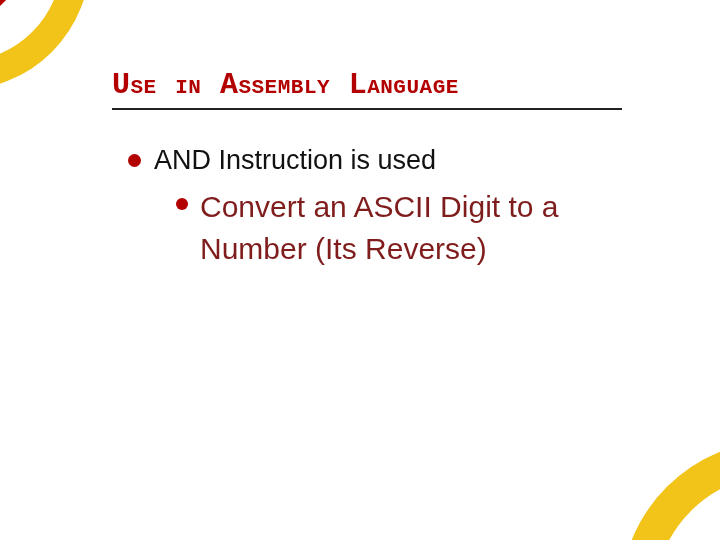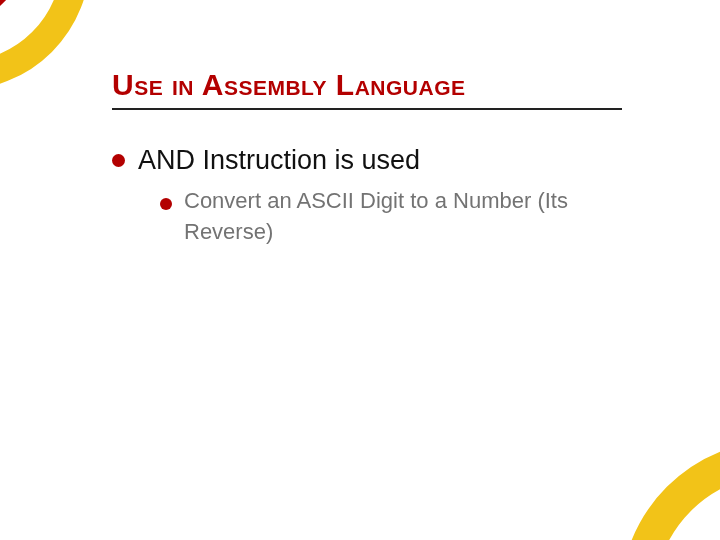--- a/index.html
+++ b/index.html
@@ -57,35 +57,35 @@
     transform-origin: bottom right;
   }
   .slide {
     position: absolute;
     top: 0; left: 0;
     width: 720px; height: 540px;
     box-sizing: border-box;
     padding: 68px 70px 40px 112px;
   }
   .title {
-    font-family: Liberation Sans, sans-serif;
+    font-family: Liberation Mono, monospace;
     color: #b30000;
     font-variant: small-caps;
     font-weight: bold;
     font-size: 30px;
     letter-spacing: 0.5px;
     border-bottom: 2px solid #222;
     padding-bottom: 6px;
     margin-bottom: 32px;
     width: 510px;
   }
   ul.level1 {
     list-style: none;
     padding: 0;
-    margin: 0;
+    margin: 16px;
   }
   ul.level1 > li {
     position: relative;
     padding-left: 26px;
     font-size: 27px;
     color: #111;
     line-height: 1.35;
   }
   ul.level1 > li::before {
     content: "";
@@ -98,22 +98,22 @@
     border-radius: 50%;
   }
   ul.level2 {
     list-style: none;
     padding: 0;
     margin: 8px 0 0 22px;
   }
   ul.level2 > li {
     position: relative;
     padding-left: 24px;
-    font-size: 22px;
-    color: #737373;
+    font-size: 30px;
+    color: #7f1d1d;
     line-height: 1.4;
     margin-bottom: 4px;
   }
   ul.level2 > li::before {
     content: "";
     position: absolute;
     left: 0;
     top: 12px;
     width: 12px;
     height: 12px;

